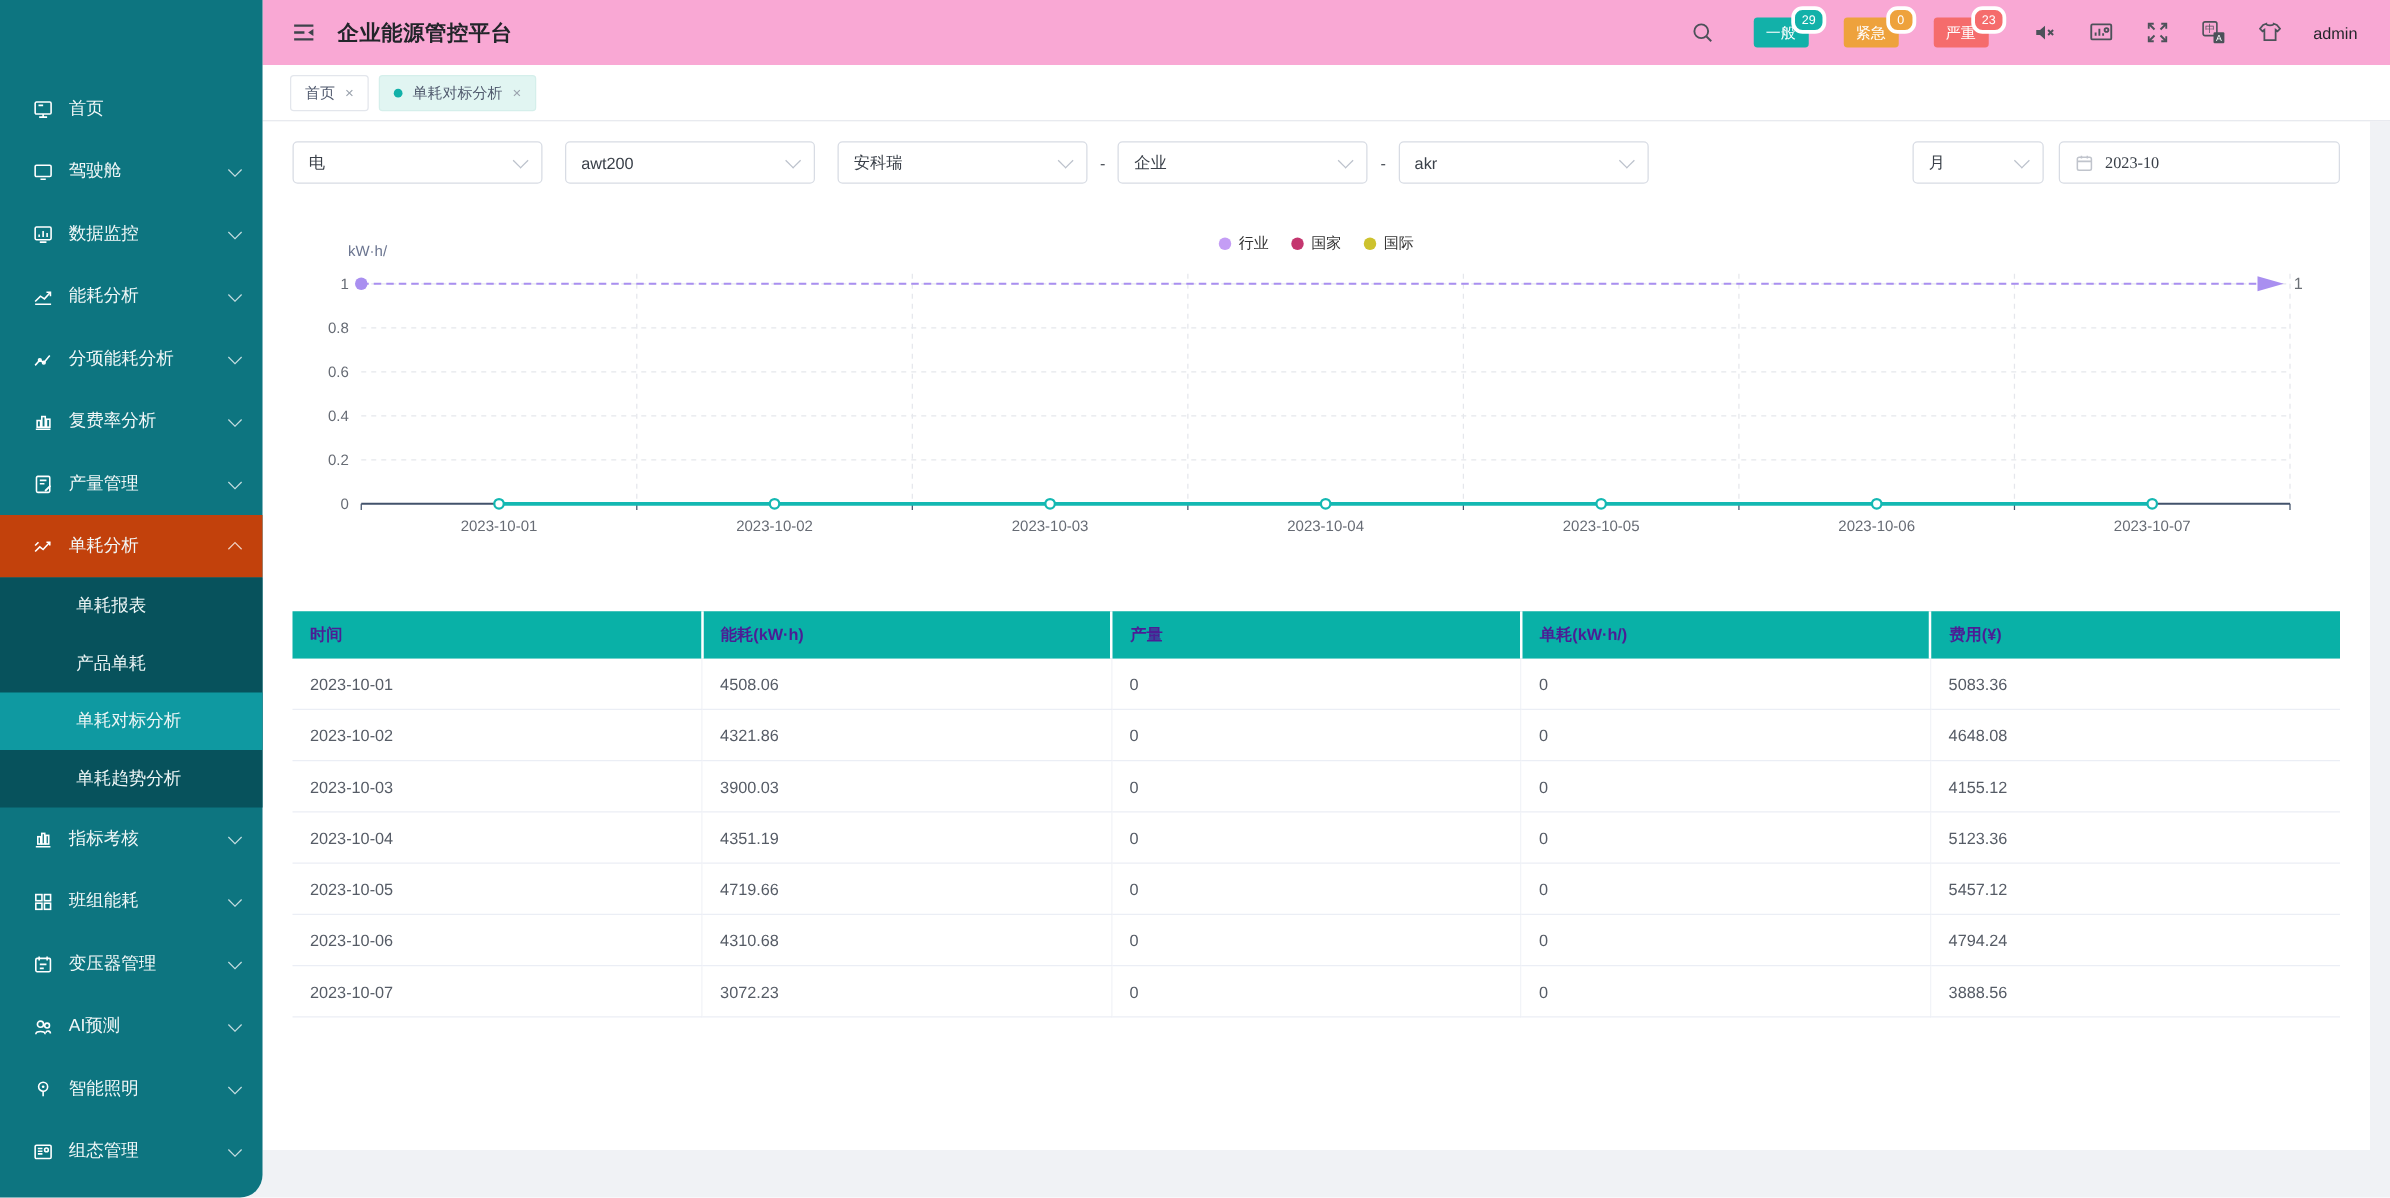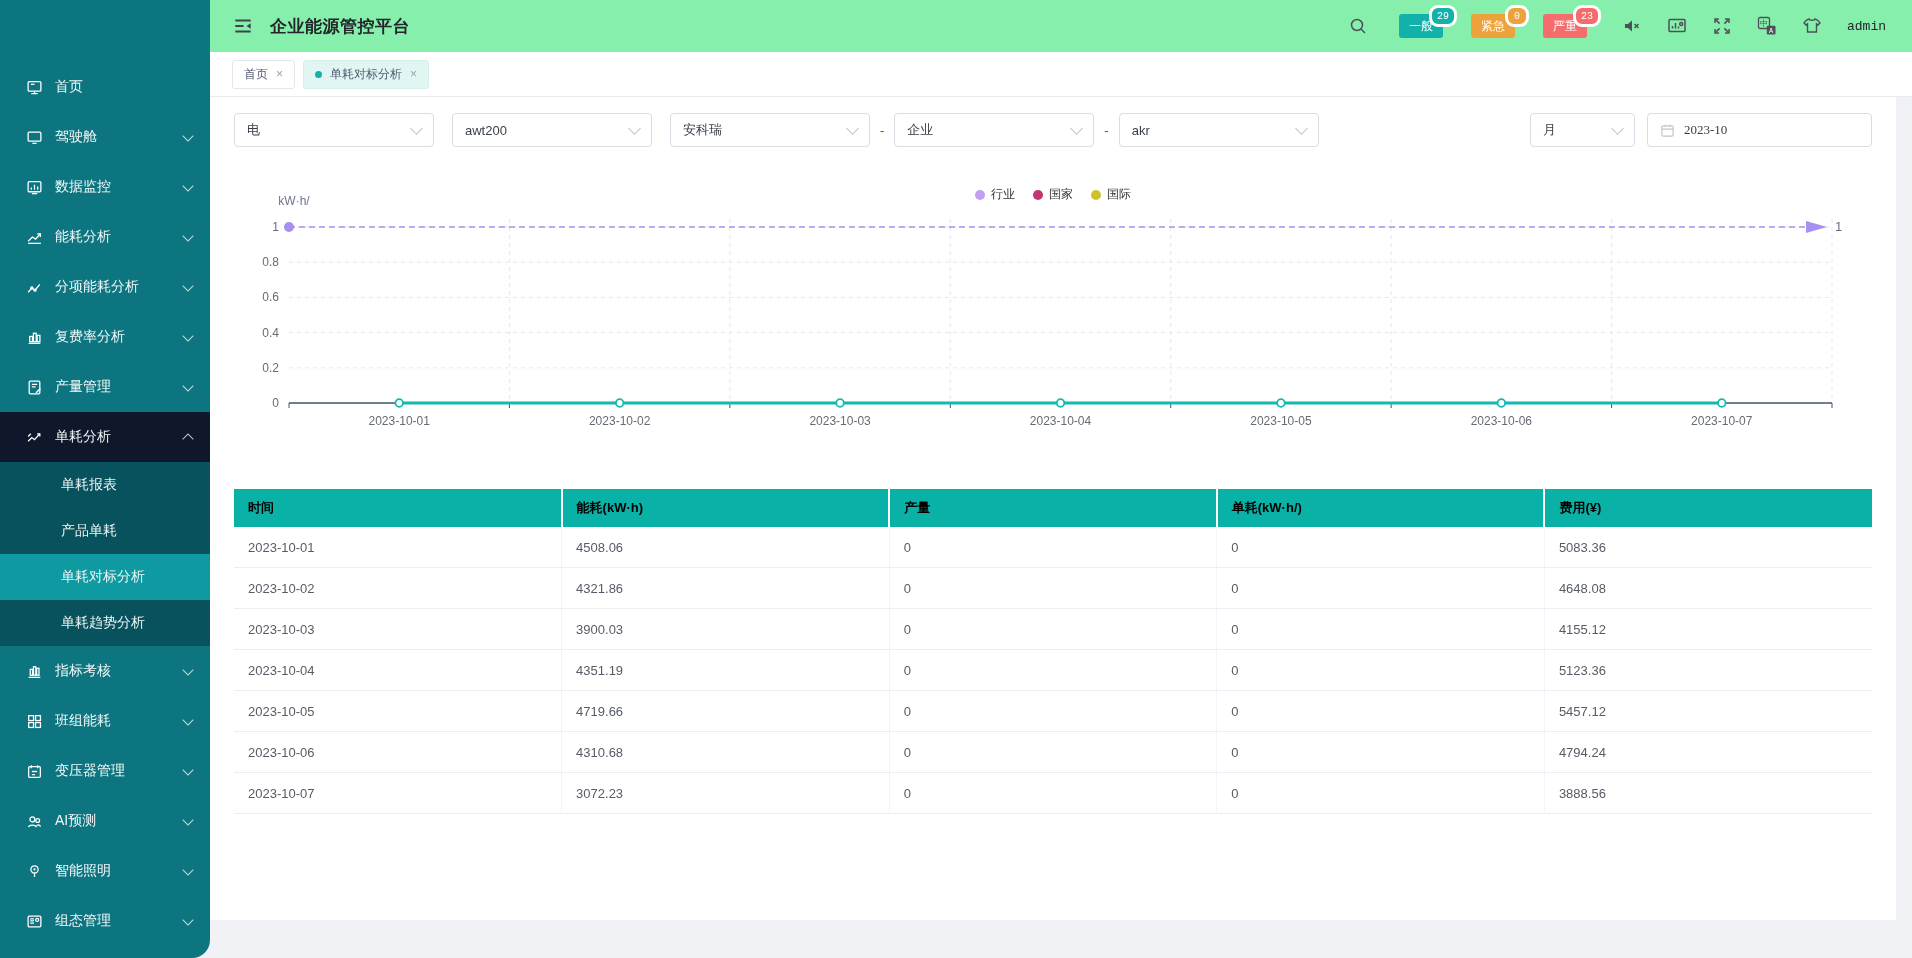--- a/index.html
+++ b/index.html
@@ -6,31 +6,31 @@
   body{
     width:1912px;height:958px;position:relative;overflow:hidden;
     background:#f0f2f5;
     font-family:"Liberation Sans","DejaVu Sans",sans-serif;
     -webkit-font-smoothing:antialiased;
   }
   
   .sidebar{position:absolute;left:0;top:0;width:210px;height:958px;background:#0d7580;color:#fff;z-index:6;border-radius:0 0 18px 0;}
   .side-list{padding-top:62px;}
   .side-item{height:50px;display:flex;align-items:center;padding:0 18px 0 26px;font-size:14px;cursor:pointer;color:#f2f8f8;}
-  .side-item.expanded{background:#0f172a;}
+  .side-item.expanded{background:#c2410c;}
   .side-item .lbl{flex:1;margin-left:12px;white-space:nowrap;}
   .sicon{width:17px;height:17px;display:inline-flex;color:#fff;flex:none;}
   .sicon svg{width:100%;height:100%;}
   .arrow{width:7px;height:7px;border-right:1.5px solid rgba(255,255,255,.75);border-bottom:1.5px solid rgba(255,255,255,.75);transform:rotate(45deg);margin-top:-3px;flex:none;}
   .arrow.up{transform:rotate(-135deg);margin-top:4px;}
   .submenu{background:#07525c;}
   .sub-item{height:46px;display:flex;align-items:center;padding-left:61px;font-size:14px;color:#eef6f6;cursor:pointer;}
   .sub-item.active{background:#0f99a1;}
   
-  .header{position:absolute;left:210px;top:0;width:1702px;height:52px;background:#86efac;display:flex;align-items:center;padding:0 26px 0 22px;box-sizing:border-box;z-index:5;font-family:Liberation Mono, monospace;}
+  .header{position:absolute;left:210px;top:0;width:1702px;height:52px;background:#f9a8d4;display:flex;align-items:center;padding:0 26px 0 22px;box-sizing:border-box;z-index:5;}
   .collapse{width:22px;height:22px;color:#3e434b;margin-right:16px;cursor:pointer;}
   .collapse svg{width:100%;height:100%;}
   .title{font-size:17px;font-weight:bold;color:#22252a;letter-spacing:.5px;}
   .h-right{margin-left:auto;display:flex;align-items:center;gap:25px;}
   .hicon{width:20px;height:20px;color:#4c5159;cursor:pointer;display:inline-flex;}
   .hicon svg{width:100%;height:100%;}
   .alarm-tags{display:flex;gap:28px;margin:0 10px 0 6px;}
   .tag{position:relative;height:24px;padding:0 10px;border-radius:3px;color:#fff;font-size:12px;display:flex;align-items:center;cursor:pointer;}
   .pill{position:absolute;top:-9px;right:-14px;min-width:8px;height:16px;border-radius:9px;border:3px solid #ffffff;font-size:10px;color:#fff;display:flex;align-items:center;justify-content:center;padding:0 5px;box-sizing:content-box;}
   .admin{font-size:13px;color:#23262b;cursor:pointer;}
@@ -54,21 +54,21 @@
   .cal-icon{width:15px;height:15px;color:#c0c4cc;margin-right:9px;display:inline-flex;}
   .cal-icon svg{width:100%;height:100%;}
   
   .legend-row{position:absolute;top:64px;left:0;right:0;display:flex;justify-content:center;gap:18px;font-size:12px;color:#333;margin-top:25px;}
   .leg-item{display:flex;align-items:center;gap:6px;cursor:pointer;}
   .leg-dot{width:10px;height:10px;border-radius:50%;}
   .chart-wrap{position:absolute;top:94px;left:24px;width:1638px;height:250px;}
   
   .table-wrap{position:absolute;top:392px;left:24px;width:1638px;}
   table{width:100%;border-collapse:collapse;font-size:13px;color:#565c66;table-layout:fixed;}
-  thead th{background:#09b1a7;color:#000000;font-weight:bold;text-align:left;height:38px;padding:0 14px;border-right:2px solid #fff;font-size:13px;}
+  thead th{background:#09b1a7;color:#4c1d95;font-weight:bold;text-align:left;height:38px;padding:0 14px;border-right:2px solid #fff;font-size:13px;}
   thead th:last-child{border-right:none;}
   tbody td{height:40px;padding:0 14px;border-bottom:1px solid #ebeef5;border-right:1px solid #f2f4f8;background:#fff;}
   tbody td:last-child{border-right:none;}
 </style>
 </head>
 <body>
 
 <aside class="sidebar">
   <nav class="side-list">
       <div class="side-item">

